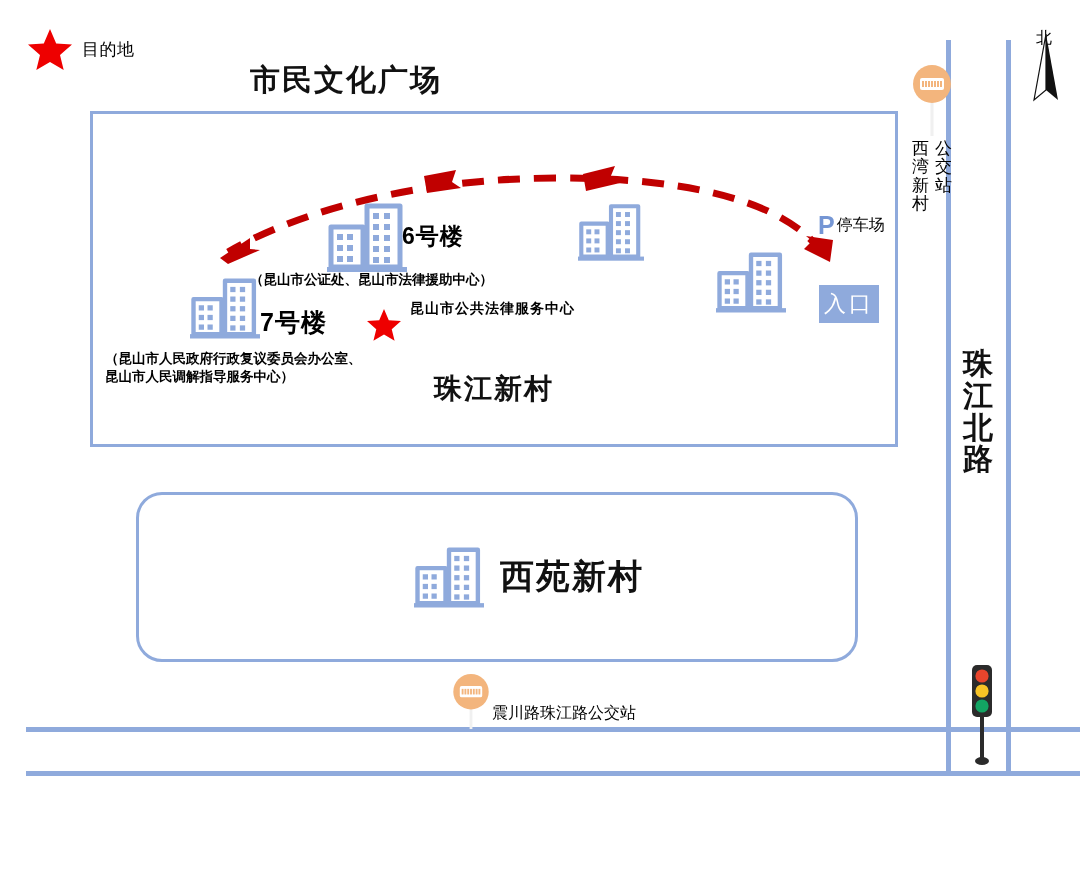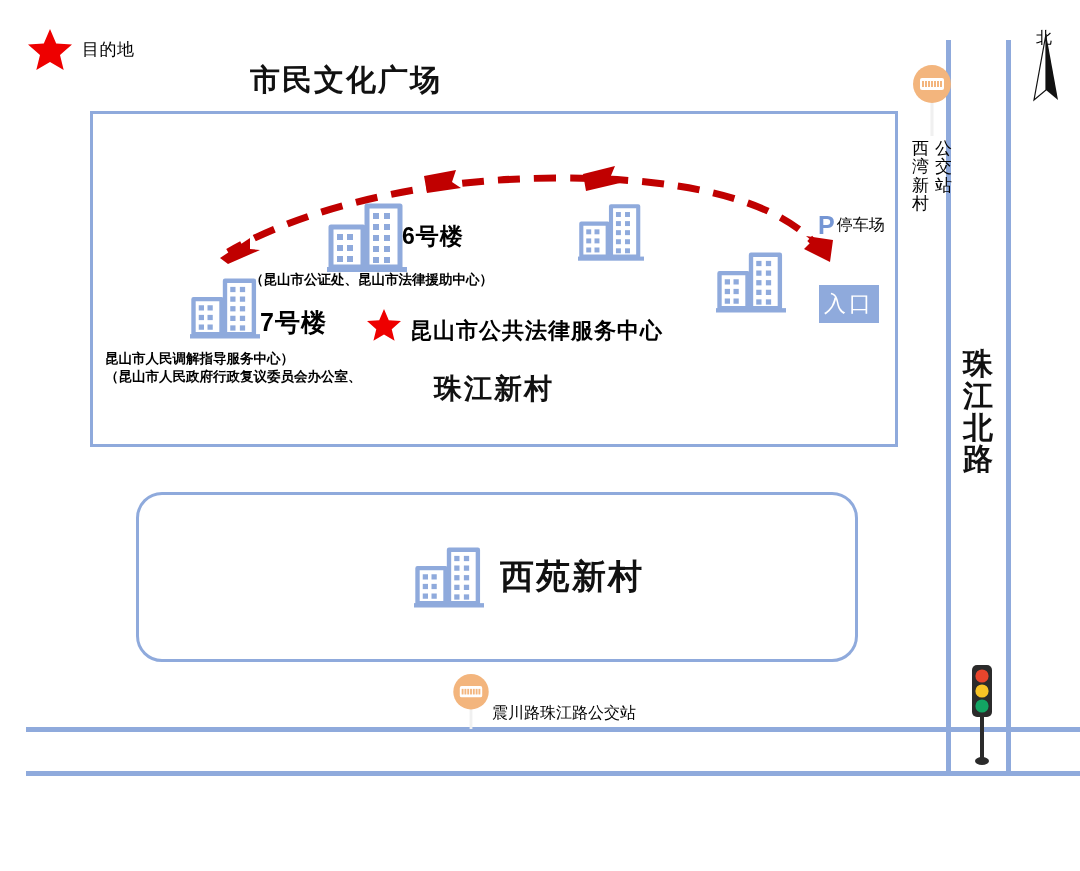--- a/index.html
+++ b/index.html
@@ -86,21 +86,21 @@
     font-weight: 700;
     color: #111;
     white-space: nowrap;
     letter-spacing: 2px;
   }
 
   #bldg6-label { left: 402px; top: 221px; }
   #bldg6-note  { left: 250px; top: 271px; }
   #bldg7-label { left: 260px; top: 306px; font-size: 25px; }
   #bldg7-note  { left: 105px; top: 350px; }
-  #center-star-label { left: 410px; top: 316px; font-size: 22px; }
+  #center-star-label { left: 410px; top: 300px; font-size: 14px; }
   #zhujiang-village { left: 434px; top: 370px; }
   #xiyuan-village { left: 500px; top: 554px; font-size: 34px; }
 
   
   #parking-group {
     left: 818px; top: 213px;
     display:flex; align-items:center; gap:2px;
   }
   #parking-p {
     font-size: 25px;
@@ -339,22 +339,22 @@
         <rect x="46" y="46" width="6" height="6"></rect>
           <rect x="57" y="46" width="6" height="6"></rect>
         <rect x="46" y="57" width="6" height="6"></rect>
           <rect x="57" y="57" width="6" height="6"></rect>
       </g>
       <rect x="0" y="67" width="80" height="5" fill="#8faadc"></rect>
     </svg>
   </div>
   <div class="abs lbl-bold" id="bldg7-label">7号楼</div>
   <div class="abs lbl-note" id="bldg7-note">
+    <div>（昆山市人民政府行政复议委员会办公室、</div>
     <div>  昆山市人民调解指导服务中心）</div>
-    <div>（昆山市人民政府行政复议委员会办公室、</div>
   </div>
 
   <div class="abs" style="left:367px; top:308px;">
     <svg class="star-svg" width="34" height="33" viewBox="0 0 44 42">
       <polygon points="22,1 28.2,15.4 44,16.6 32,27.1 35.7,42 22,34 8.3,42 12,27.1 0,16.6 15.8,15.4" fill="#ee0000"></polygon>
     </svg>
   </div>
   <div class="abs lbl-bold" id="center-star-label">昆山市公共法律服务中心</div>
 
   <div class="abs lbl-big" id="zhujiang-village">珠江新村</div>

